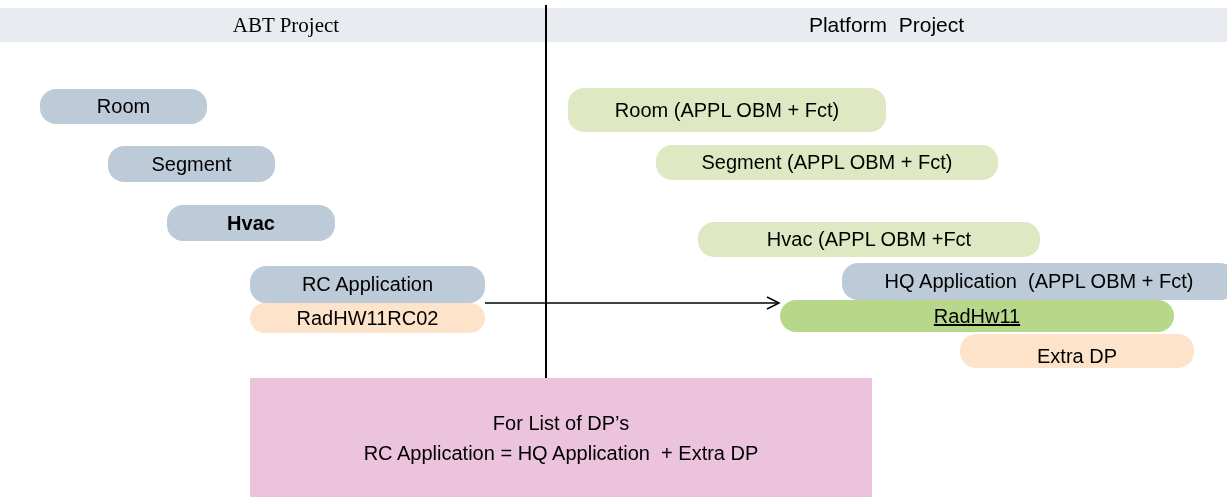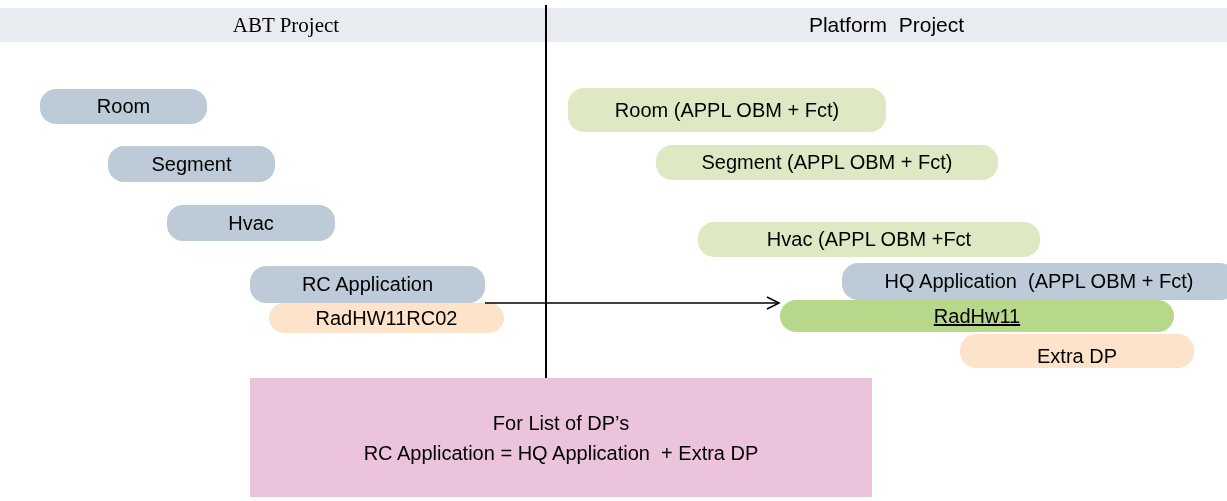--- a/index.html
+++ b/index.html
@@ -27,23 +27,23 @@
   .box{
     position:absolute;display:flex;align-items:center;justify-content:center;
     font-size:20px;white-space:pre;border-radius:16px;
   }
   .bluegray{background:var(--bluegray);}
   .lightgreen{background:var(--lightgreen);}
   .green{background:var(--green);text-decoration:underline;}
   .peach{background:var(--peach);}
   .b-room-l{left:40px;top:89px;width:167px;height:35px;}
   .b-segment-l{left:108px;top:146px;width:167px;height:36px;}
-  .b-hvac-l{left:167px;top:205px;width:168px;height:36px;}
+  .b-hvac-l{left:167px;top:205px;width:168px;height:36px;font-weight:bold;}
   .b-rcapp{left:250px;top:266px;width:235px;height:37px;}
-  .b-radhw11rc02{left:250px;top:303px;width:235px;height:30px;margin-left:19px;}
+  .b-radhw11rc02{left:250px;top:303px;width:235px;height:30px;}
   .b-room-r{left:568px;top:88px;width:318px;height:44px;}
   .b-segment-r{left:635px;top:145px;width:342px;height:35px;margin-left:21px;}
   .b-hvac-r{left:698px;top:222px;width:342px;height:35px;}
   .b-hqapp{left:812px;top:263px;width:394px;height:37px;margin-left:30px;}
   .b-radhw11{left:780px;top:300px;width:394px;height:32px;}
   .b-extradp{left:960px;top:334px;width:234px;height:34px;align-items:flex-end;}
   .arrow-svg{position:absolute;left:483px;top:292px;width:302px;height:22px;}
   .note{
     position:absolute;left:250px;top:378px;width:622px;height:119px;
     background:var(--pink);display:flex;flex-direction:column;

